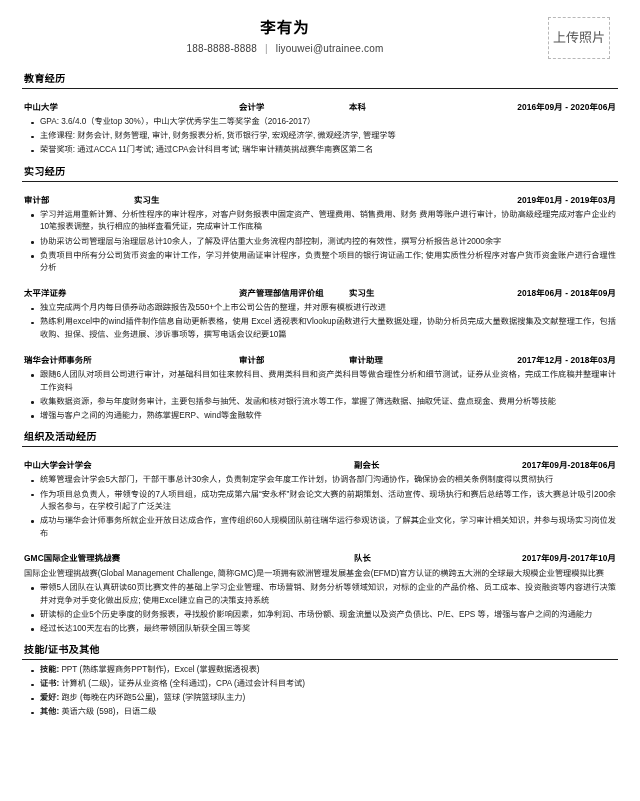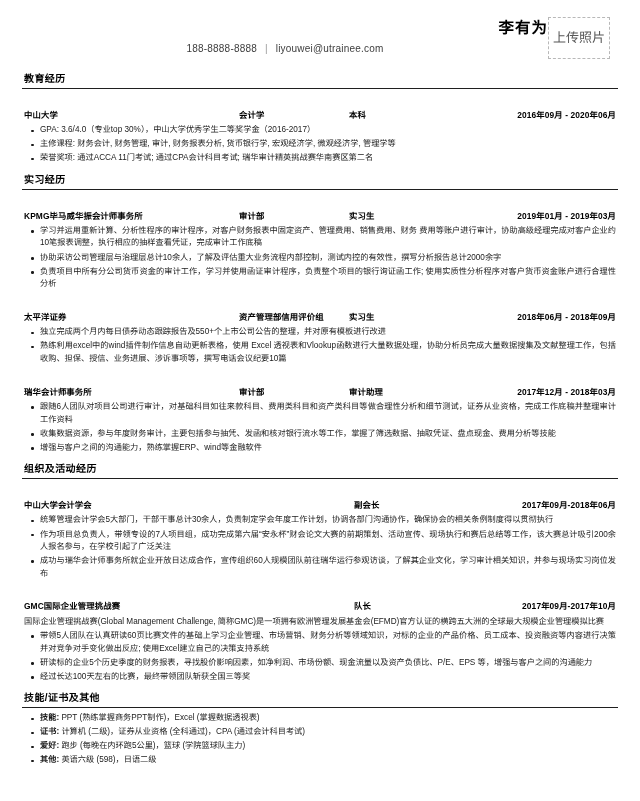--- a/index.html
+++ b/index.html
@@ -32,21 +32,20 @@
   .identity {
     text-align:center;
     padding-right:70px;
   }
   .full-name {
     font-size:15.5px;
     font-weight:bold;
     letter-spacing:1px;
     line-height:1.3;
     color:#000;
-    text-align:right;
   }
   .contact-line {
     margin-top:4px;
     font-size:10px;
     color:#3d3d3d;
     letter-spacing:.2px;
   }
   .contact-sep { margin:0 5px; color:#9a9a9a; }
   .photo-box {
     position:absolute;
@@ -71,21 +70,21 @@
     color:#000;
     padding:2px 0 2px 2px;
     letter-spacing:.4px;
   }
   .section-rule {
     border-bottom:1.3px solid #1f1f1f;
     margin-bottom:3px;
   }
 
   
-  .entry { margin-top:17px; }
+  .entry { margin-top:9px; }
   .entry-head {
     display:flex;
     align-items:baseline;
     font-size:8.4px;
     font-weight:bold;
     color:#000;
     padding:2.5px 2px 2.5px 2px;
     letter-spacing:.1px;
   }
   .eh-org   { flex:0 0 215px; }
@@ -165,21 +164,20 @@
             <li>主修课程: 财务会计, 财务管理, 审计, 财务报表分析, 货币银行学, 宏观经济学, 微观经济学, 管理学等</li>
             <li>荣誉奖项: 通过ACCA 11门考试; 通过CPA会计科目考试; 瑞华审计精英挑战赛华南赛区第二名</li>
           </ul>
         </div>
       </div>
       <div class="section">
         <div class="section-title">实习经历</div>
         <div class="section-rule"></div>
         <div class="entry">
           <div class="entry-head">
-            <span class="eh-org">KPMG毕马威华振会计师事务所</span>
             <span class="eh-dept">审计部</span>
             <span class="eh-role">实习生</span>
             <span class="eh-date">2019年01月 - 2019年03月</span>
           </div>
           <ul class="bullets">
             <li>学习并运用重新计算、分析性程序的审计程序，对客户财务报表中固定资产、管理费用、销售费用、财务 费用等账户进行审计，协助高级经理完成对客户企业约10笔报表调整，执行相应的抽样查看凭证，完成审计工作底稿</li>
             <li>协助采访公司管理层与治理层总计10余人，了解及评估重大业务流程内部控制，测试内控的有效性，撰写分析报告总计2000余字</li>
             <li>负责项目中所有分公司货币资金的审计工作，学习并使用函证审计程序，负责整个项目的银行询证函工作; 使用实质性分析程序对客户货币资金账户进行合理性分析</li>
           </ul>
         </div>

